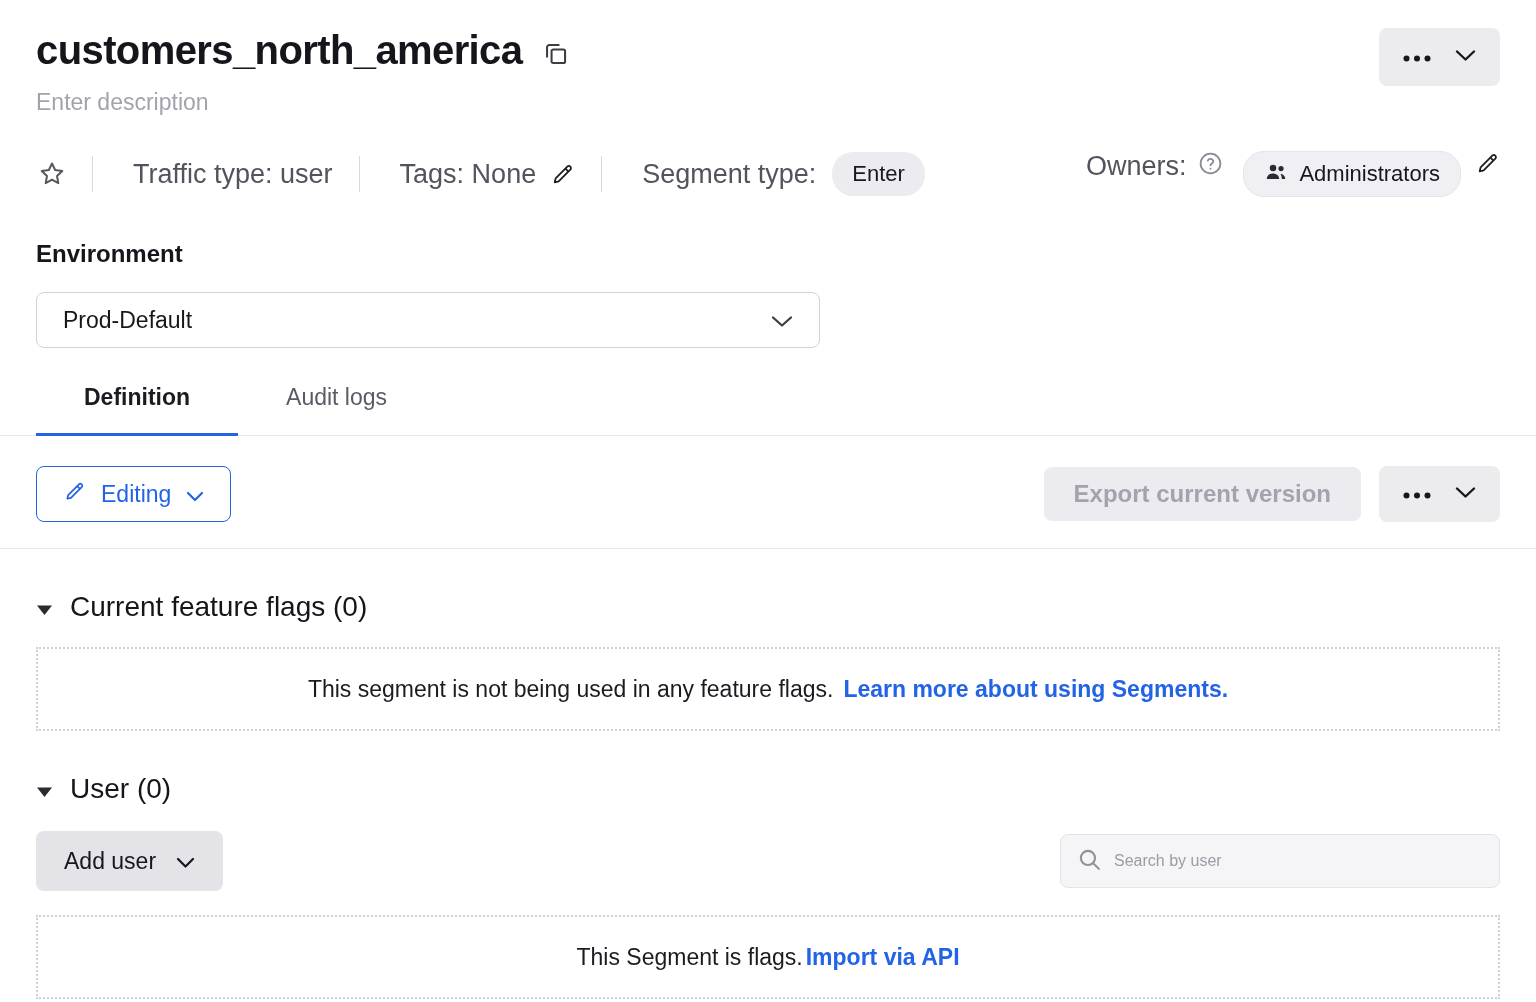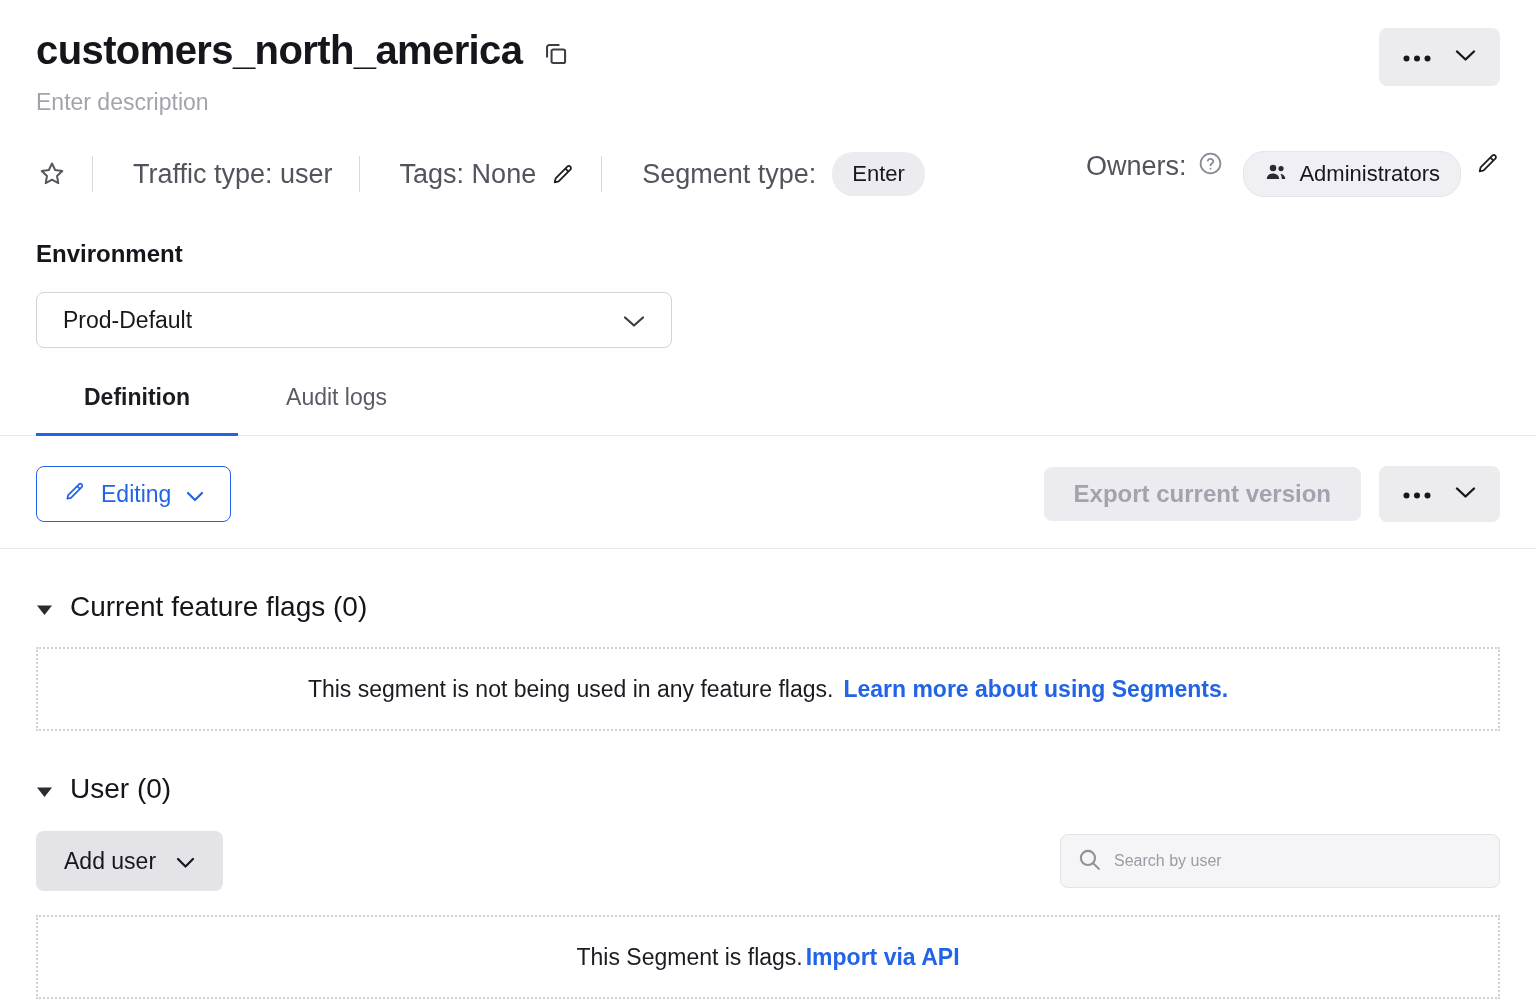--- a/index.html
+++ b/index.html
@@ -36,21 +36,21 @@
   .help-btn { display:inline-flex; cursor:pointer; margin-left:12px; }
   .owners-pill {
     display:inline-flex; align-items:center; gap:11px; background:#f0f0f4;
     border:1px solid #e6e6ea; border-radius:21px; padding:8px 20px; margin-left:20px; cursor:pointer;
   }
   .owners-pill .owners-text { font-size:22px; color:#17171e; }
 
   
   .env-label { margin-top:44px; font-size:24px; font-weight:700; color:#15151c; }
   .select {
-    margin-top:24px; width:636px; height:56px; border:1px solid #d3d4da; border-radius:8px;
+    margin-top:24px; width:784px; height:56px; border:1px solid #d3d4da; border-radius:8px;
     display:flex; align-items:center; justify-content:space-between; padding:0 26px;
     font-size:23px; color:#17171e; cursor:pointer; background:#fff;
   }
 
   
   .tabs { display:flex; margin-top:36px;align-items:flex-end; }
   .tab { padding:0 48px 24px; font-size:23px; cursor:pointer; position:relative; }
   .tab.active { font-weight:600; color:#1b1b22; }
   .tab.active::after { content:""; position:absolute; left:0; right:0; bottom:-1px; height:3px; background:#2264e5; }
   .tab.inactive { font-weight:500; color:#5a5b64; }

